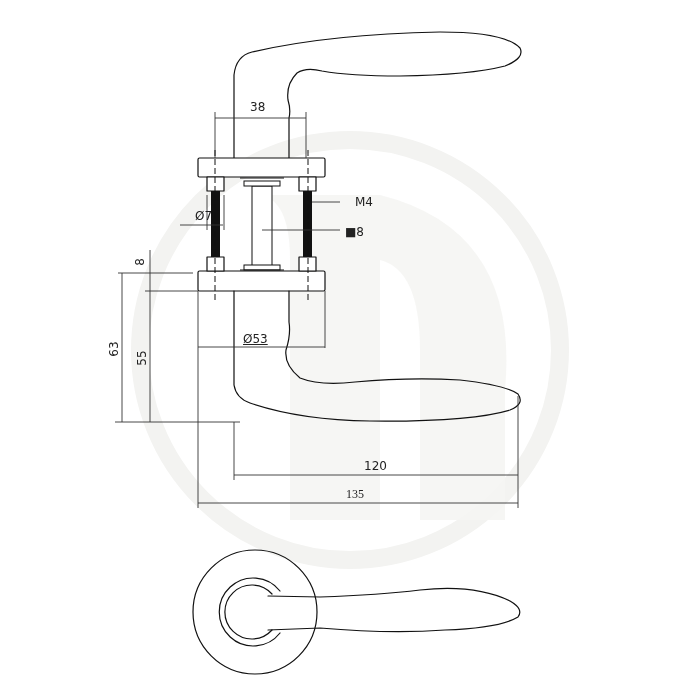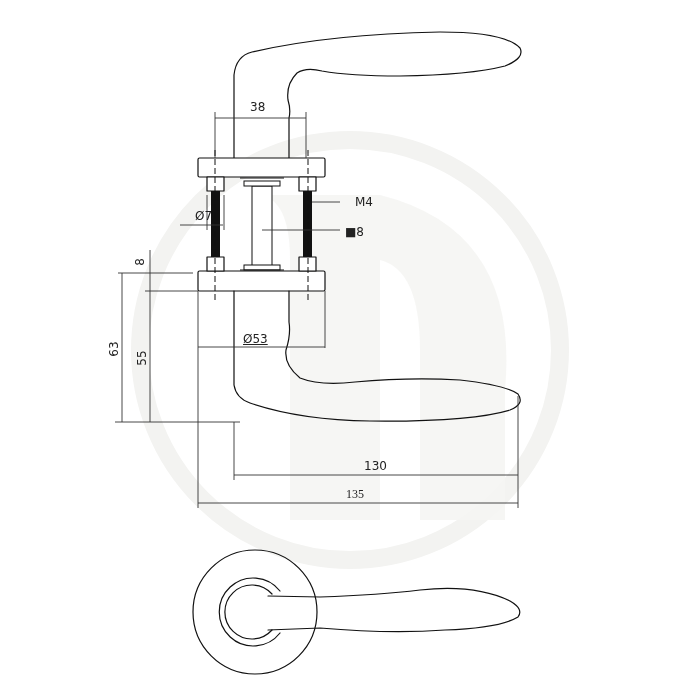--- a/index.html
+++ b/index.html
@@ -98,15 +98,15 @@
   </svg>
 
   <span class="lbl" style="left:250px;top:101px;">38</span>
   <span class="lbl" style="left:180px;top:210px;margin-left:15px;">Ø7</span>
   <span class="lbl" style="left:355px;top:196px;">M4</span>
   <span class="lbl" style="left:345px;top:226px;">■8</span>
   <span class="lbl rot" style="left:136px;top:256px;">8</span>
   <span class="lbl rot" style="left:106px;top:343px;">63</span>
   <span class="lbl rot" style="left:134px;top:352px;">55</span>
   <span class="lbl" style="left:243px;top:333px;text-decoration:underline;">Ø53</span>
-  <span class="lbl" style="left:364px;top:460px;">130</span>
+  <span class="lbl" style="left:364px;top:460px;">120</span>
   <span class="lbl" style="left:346px;top:488px;font-family:Liberation Serif, serif;">135</span>
 </div>
 
 </body></html>

